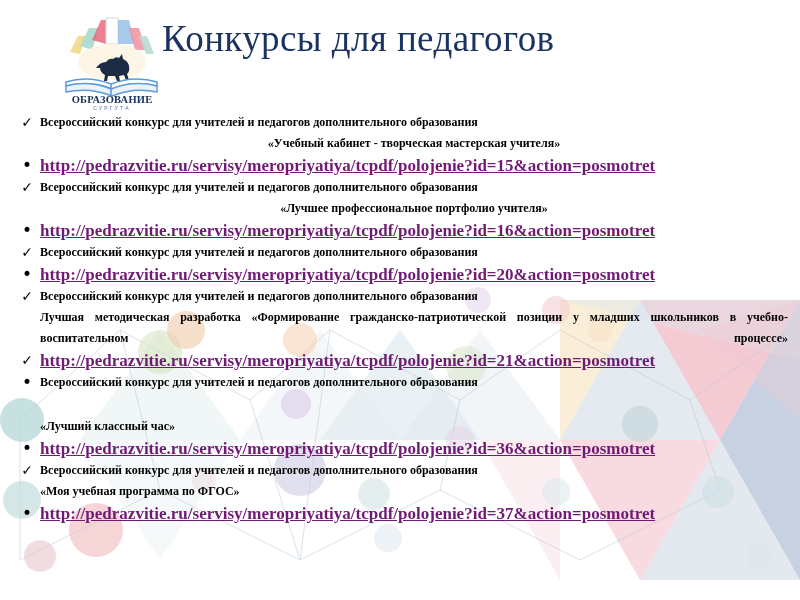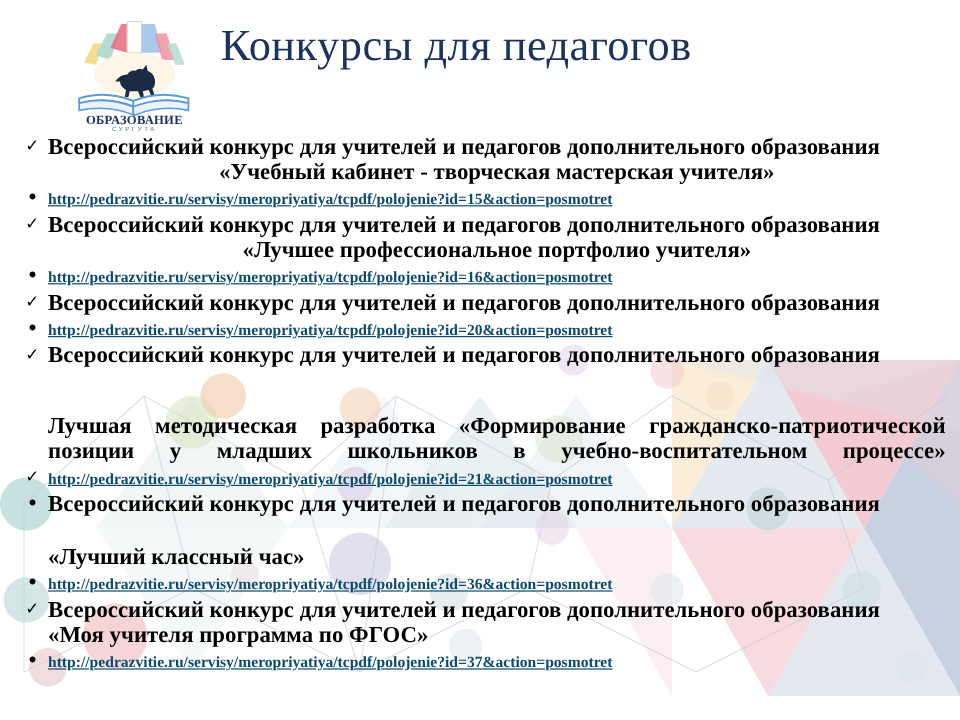--- a/index.html
+++ b/index.html
@@ -32,21 +32,21 @@
     width: 800px; height: 112px;
     z-index: 3;
   }
   #logo {
     position: absolute;
     left: 56px; top: 6px;
     width: 112px; height: 104px;
   }
   #slide-title {
     position: absolute;
-    left: 184px; top: 16px;
+    left: 162px; top: 16px;
     width: 600px;
     font-family: "Liberation Serif", "DejaVu Serif", serif;
     font-size: 37px;
     line-height: 46px;
     color: #1b3360;
     letter-spacing: 0.4px;
     white-space: nowrap;
   }
 
   
@@ -71,37 +71,37 @@
     line-height: 21px;
   }
   .bullet.check { font-size: 14px; }
   .bullet.dot   { font-size: 17px; }
   .row-text {
     flex: 1 1 auto;
     padding-right: 12px;
   }
   .title-line, .sub-line {
     font-family: "Liberation Serif", "DejaVu Serif", serif;
-    font-size: 19px;
+    font-size: 12px;
     font-weight: bold;
     line-height: 21px;
     color: #000000;
     white-space: nowrap;
   }
   .sub-line.justify {
     white-space: normal;
     text-align: justify;
     text-align-last: justify;
   }
   .link-line {
     font-family: "Liberation Serif", "DejaVu Serif", serif;
-    font-size: 13px;
+    font-size: 17px;
     font-weight: bold;
     line-height: 21px;
-    color: #0c4a6e;
+    color: #701a75;
     text-decoration: underline;
     white-space: nowrap;
   }
   .block { margin-bottom: 0px; }
 </style>
 </head>
 <body>
 
 <div id="slide">
 
@@ -247,21 +247,21 @@
           <span class="link-line" style="display: block;">http://pedrazvitie.ru/servisy/meropriyatiya/tcpdf/polojenie?id=20&amp;action=posmotret</span>
         </span>
       </div>
     </div>
 
     <div class="block">
       <div class="row">
         <span class="bullet check">✓</span>
         <span class="row-text">
           <span class="title-line" style="display: block;">Всероссийский конкурс для учителей и педагогов дополнительного образования</span>
-          <span class="sub-line justify" style="display: block; margin-top: 38px;">Лучшая методическая разработка «Формирование гражданско-патриотической позиции у младших школьников в учебно-воспитательном процессе»</span>
+          <span class="sub-line justify" style="display: block;">Лучшая методическая разработка «Формирование гражданско-патриотической позиции у младших школьников в учебно-воспитательном процессе»</span>
         </span>
       </div>
       <div class="row">
         <span class="bullet check">✓</span>
         <span class="row-text">
           <span class="link-line" style="display: block;">http://pedrazvitie.ru/servisy/meropriyatiya/tcpdf/polojenie?id=21&amp;action=posmotret</span>
         </span>
       </div>
     </div>
 
@@ -279,21 +279,21 @@
           <span class="link-line" style="display: block;">http://pedrazvitie.ru/servisy/meropriyatiya/tcpdf/polojenie?id=36&amp;action=posmotret</span>
         </span>
       </div>
     </div>
 
     <div class="block">
       <div class="row">
         <span class="bullet check">✓</span>
         <span class="row-text">
           <span class="title-line" style="display: block;">Всероссийский конкурс для учителей и педагогов дополнительного образования</span>
-          <span class="sub-line" style="display: block;">«Моя учителя программа по ФГОС»</span>
+          <span class="sub-line" style="display: block;">«Моя учебная программа по ФГОС»</span>
         </span>
       </div>
       <div class="row">
         <span class="bullet dot">•</span>
         <span class="row-text">
           <span class="link-line" style="display: block;">http://pedrazvitie.ru/servisy/meropriyatiya/tcpdf/polojenie?id=37&amp;action=posmotret</span>
         </span>
       </div>
     </div>
 

